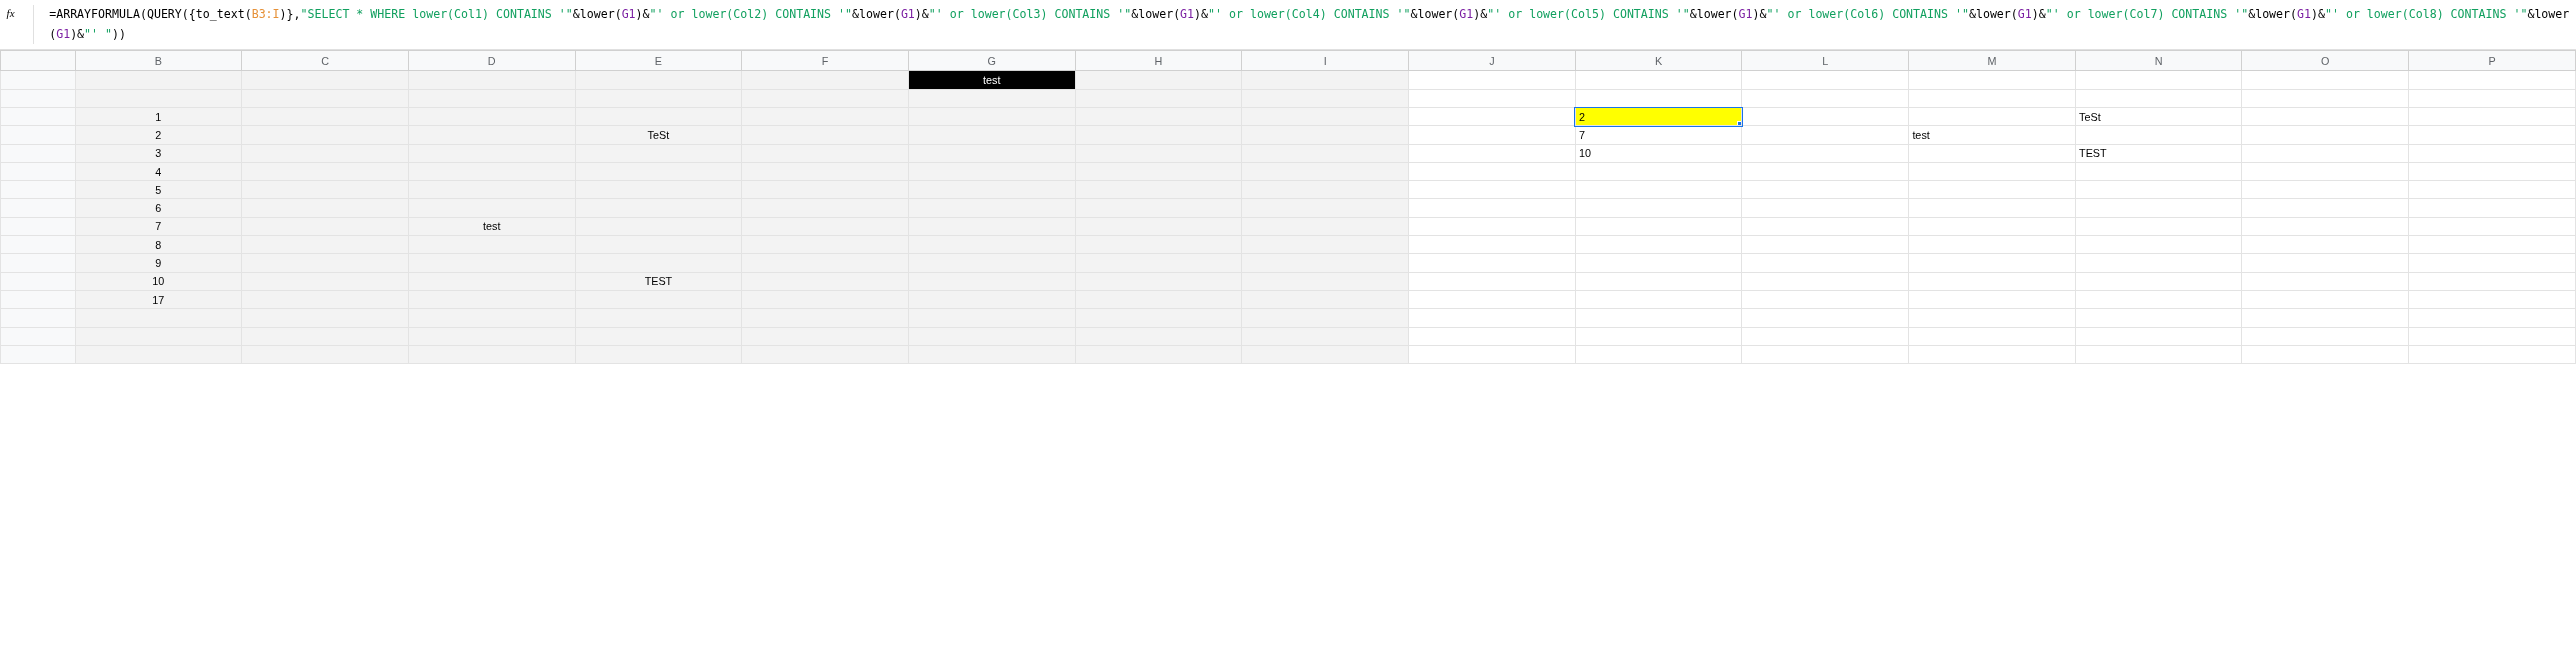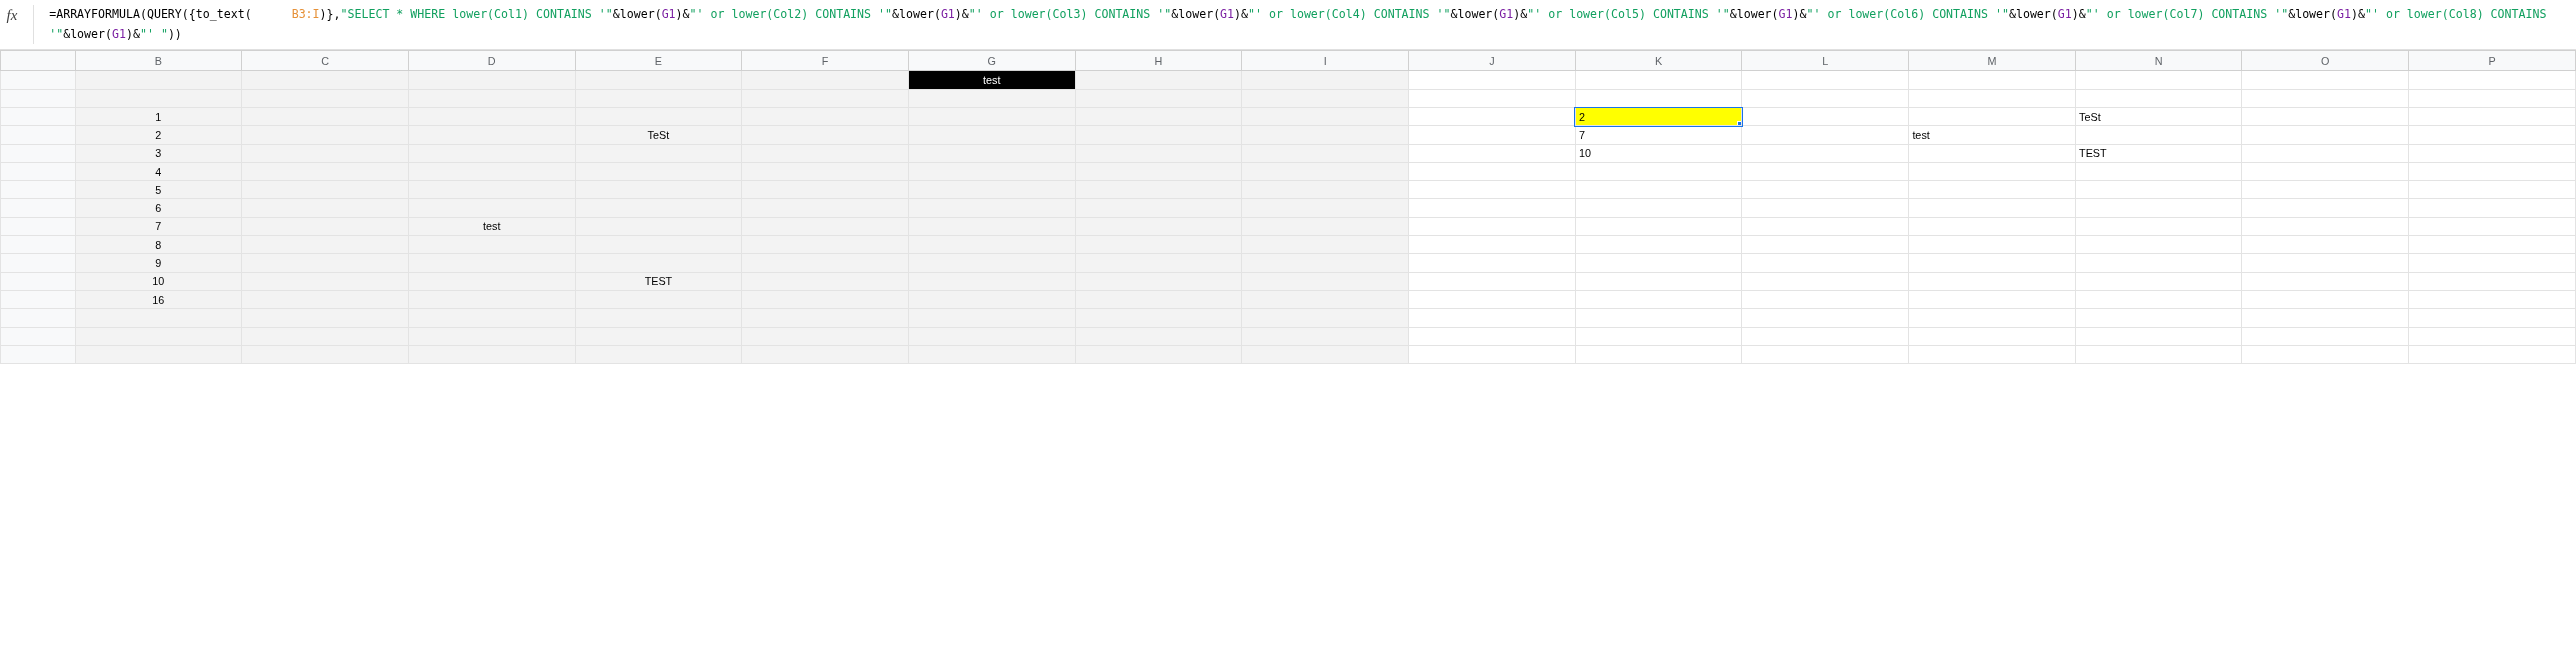--- a/index.html
+++ b/index.html
@@ -14,37 +14,37 @@
     display: flex;
     align-items: flex-start;
     border-bottom: 0.8px solid #e0e0e0;
     padding: 5px 6.6px;
     min-height: 42px;
   }
   .fx-icon {
     width: 26.6px;
     font-style: italic;
     font-family: Georgia, serif;
-    color: #404040;
-    font-size: 15px;
+    color: #000000;
+    font-size: 11px;
     padding-top: 1.7px;
     flex-shrink: 0;
   }
   .formula-text {
     flex: 1;
     font-family: "Consolas", "Menlo", "Monaco", monospace;
     font-size: 11.6px;
     line-height: 1.7;
     white-space: pre-wrap;
     word-break: break-all;
     padding-left: 15px;
     border-left: 0.8px solid #e0e0e0;
   }
   .tok-black { color: #000; }
-  .tok-orange { color: #e69138; margin-left: 40px; }
+  .tok-orange { color: #e69138; }
   .tok-green { color: #11a05f; }
   .tok-purple { color: #7b1fa2; margin-top: 12px; }
   .grid {
     border-collapse: collapse;
     table-layout: fixed;
     width: 100%;
   }
   .grid th, .grid td {
     border: 0.8px solid #e3e3e3;
     height: 18.3px;
@@ -344,21 +344,21 @@
         <td class=""></td>
         <td class=""></td>
         <td class=""></td>
         <td class=""></td>
         <td class=""></td>
         <td class=""></td>
         <td class=""></td>
       </tr>
       <tr>
         <td class="row-stub"></td>
-        <td class="shaded center">16</td>
+        <td class="shaded center">17</td>
         <td class="shaded"></td>
         <td class="shaded"></td>
         <td class="shaded"></td>
         <td class="shaded"></td>
         <td class="shaded"></td>
         <td class="shaded"></td>
         <td class="shaded"></td>
         <td class=""></td>
         <td class=""></td>
         <td class=""></td>

